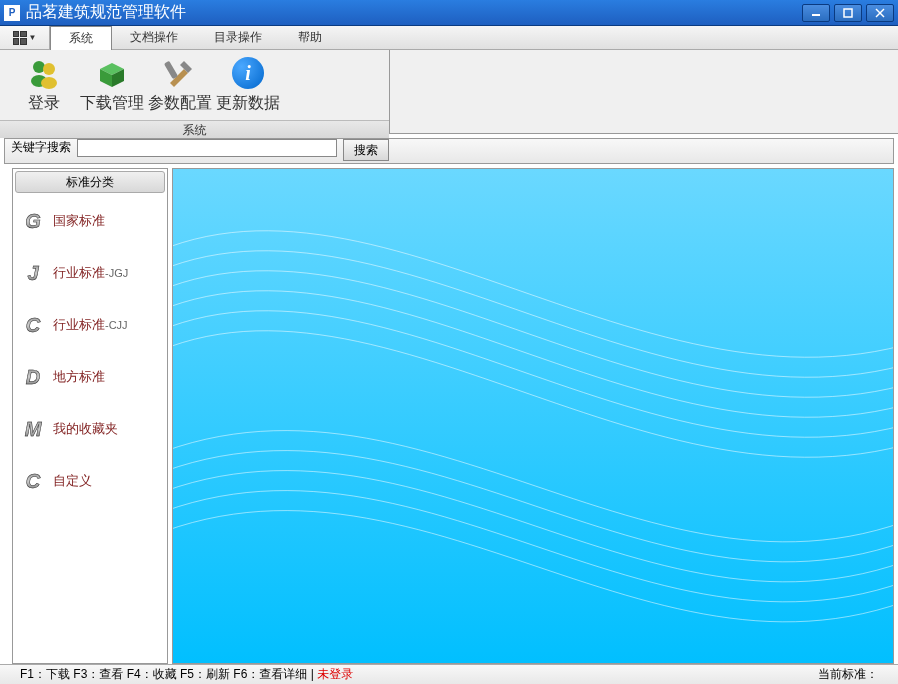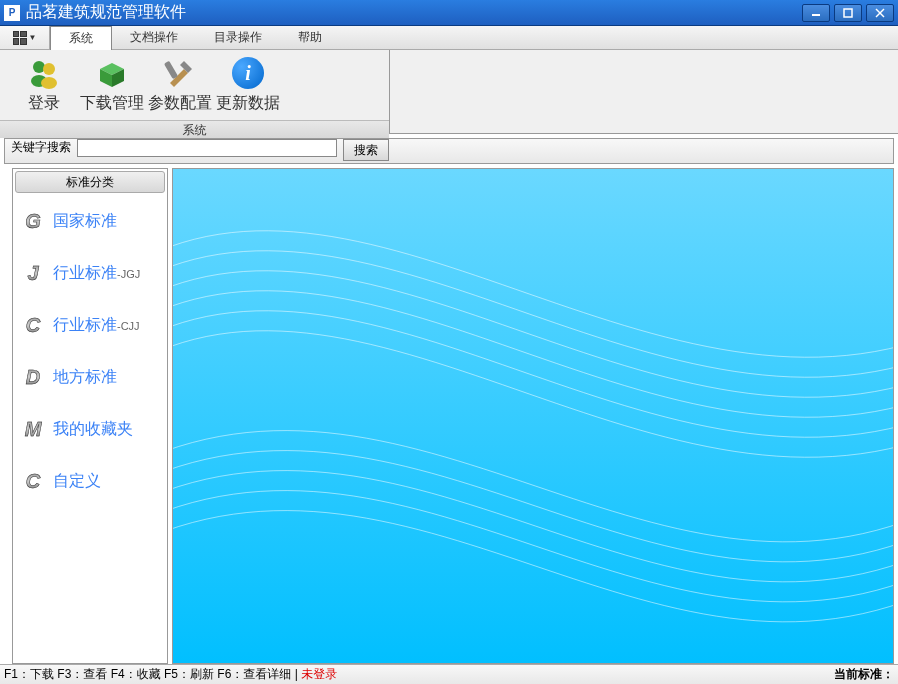--- a/index.html
+++ b/index.html
@@ -33,30 +33,30 @@
 .searchbar input { flex: 0 0 260px; height: 18px; border: 1px solid #888; background: #fff; padding: 0 4px; font-size: 12px; }
 .searchbar .search-btn { height: 22px; padding: 0 10px; background: linear-gradient(to bottom, #f8f8f8, #d8d8d8); border: 1px solid #888; cursor: pointer; font-size: 12px; line-height: 16px; }
 
 .main-area { display: flex; height: calc(684px - 26px - 24px - 84px - 34px - 20px); margin: 0 4px; gap: 4px; padding-left: 8px; }
 
 .sidebar { width: 156px; border: 1px solid #999; background: #fff; display: flex; flex-direction: column; }
 .sidebar-header { height: 22px; background: linear-gradient(to bottom, #f0f0f0, #d8d8d8); border: 1px solid #aaa; border-radius: 3px; margin: 2px; text-align: center; line-height: 20px; font-size: 12px; }
 .sidebar-list { flex: 1; overflow: auto; }
 .sidebar-item { display: flex; align-items: center; gap: 8px; padding: 14px 8px; cursor: pointer; }
 .sidebar-item .item-icon { width: 24px; height: 24px; display: flex; align-items: center; justify-content: center; }
-.sidebar-item .item-label { font-size: 16px; color: #3b82f6; }
+.sidebar-item .item-label { font-size: 13px; color: #7f1d1d; }
 .sidebar-item .item-suffix { color: #666; font-size: 11px; }
 
 .content { flex: 1; border: 1px solid #999; background: #00bfff; position: relative; overflow: hidden; }
 .content .wave { position: absolute; inset: 0; }
 
-.statusbar { height: 20px; background: linear-gradient(to bottom, #f8f8f8, #e8e8e8); border-top: 1px solid #aaa; display: flex; align-items: center; padding: 0 4px; font-size: 12px; }
+.statusbar { height: 20px; background: linear-gradient(to bottom, #f8f8f8, #e8e8e8); border-top: 1px solid #aaa; display: flex; align-items: center; padding: 0 20px; font-size: 12px; }
 .statusbar .hints { flex: 1; }
 .statusbar .not-logged { color: #d00; }
-.statusbar .current-label { font-weight: bold; text-align: center; }
+.statusbar .current-label { font-weight: normal; text-align: center; }
 
 
 .people-icon { width: 32px; height: 32px; }
 .tools-icon { width: 32px; height: 32px; }
 .box-icon { width: 32px; height: 32px; }
 .info-icon { width: 32px; height: 32px; border-radius: 50%; background: radial-gradient(circle at 30% 30%, #4aa8ff, #0066cc); color: #fff; font-style: italic; font-weight: bold; font-size: 20px; text-align: center; line-height: 32px; font-family: Georgia, serif; }
 
 .letter-icon { width: 24px; height: 24px; font-family: Arial Black, Arial, sans-serif; font-weight: 900; font-size: 20px; font-style: italic; background: linear-gradient(to bottom, #888, #ccc, #666); -webkit-background-clip: text; background-clip: text; color: transparent; -webkit-text-stroke: 0.5px #333; line-height: 24px; text-align: center; }
 </style>
 </head>

